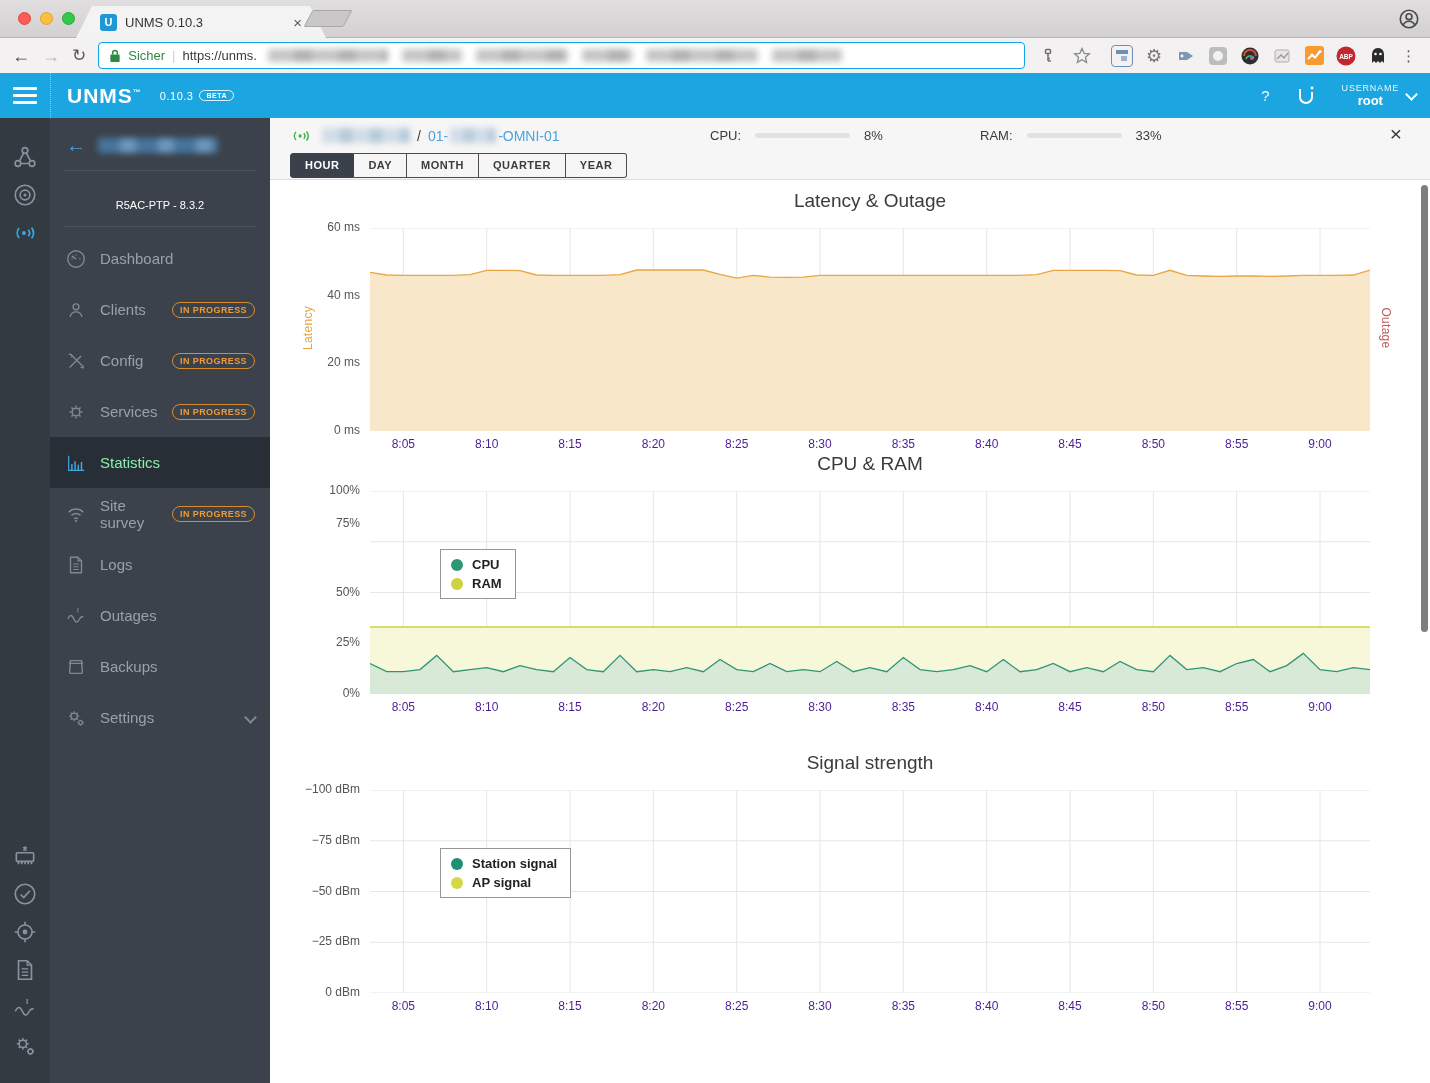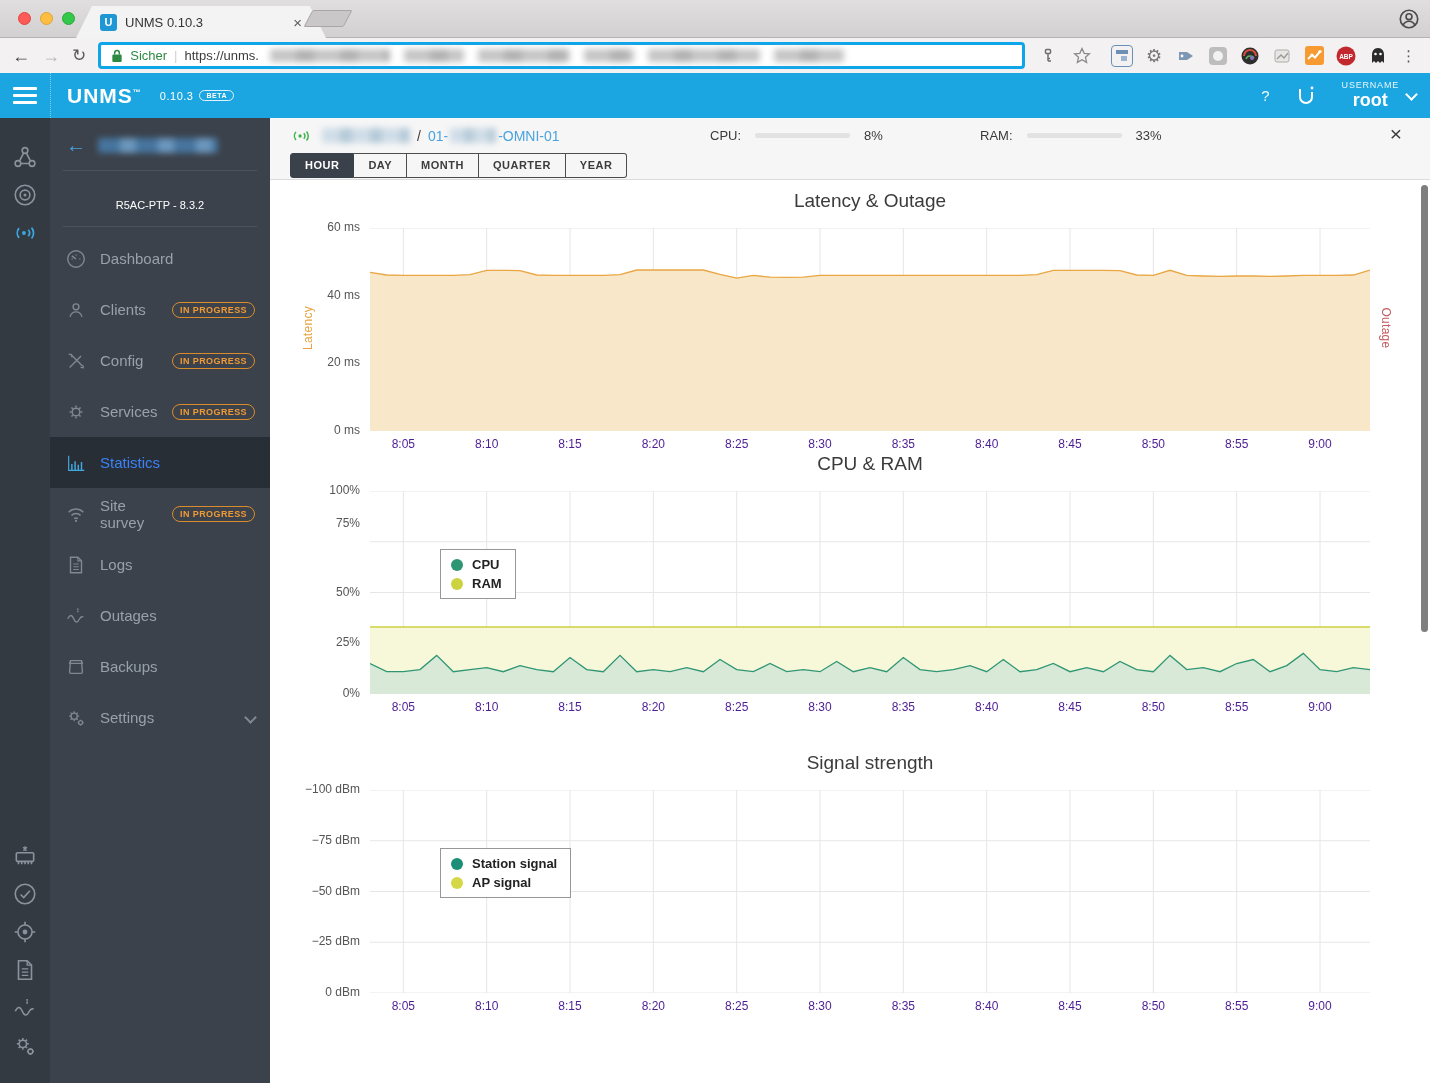--- a/index.html
+++ b/index.html
@@ -16,21 +16,21 @@
   .tab{position:absolute;left:76px;top:6px;width:250px;height:32px;background:#f4f3f3;clip-path:polygon(16px 0,234px 0,250px 32px,0 32px);display:flex;align-items:center;padding:0 24px;gap:8px}
   .favicon{width:17px;height:17px;border-radius:3px;background:#1f97d4;color:#fff;font-size:11px;font-weight:bold;display:flex;align-items:center;justify-content:center}
   .tab-title{font-size:13px;color:#343434;flex:1;white-space:nowrap}
   .tab-close{font-size:15px;color:#5c5c5c;cursor:pointer}
   .newtab-stub{position:absolute;left:308px;top:10px;width:40px;height:17px;background:#c9c7c7;border:1px solid #a8a6a6;border-radius:2px;transform:skewX(-28deg)}
   .profile-btn{position:absolute;right:10px;top:8px;width:22px;height:22px;color:#4c4c4c}
 
   .urlrow{height:35px;background:#f3f1f1;display:flex;align-items:center;padding:0 12px;gap:12px}
   .nav-ic{font-size:18px;line-height:1;cursor:pointer}
   .back-ic{color:#474747}.fwd-ic{color:#b8b6b6}.reload-ic{color:#585858;font-size:17px}
-  .urlbox{flex:1;height:27px;background:#fff;border:3px solid #0ea5e9;border-radius:4px;display:flex;align-items:center;padding:0 10px;gap:7px}
+  .urlbox{flex:1;height:27px;background:#fff;border:1px solid #0ea5e9;border-radius:4px;display:flex;align-items:center;padding:0 10px;gap:7px}
   .lock-ic{width:12px;height:14px}
   .secure-label{color:#2d8a43;font-size:13px}
   .url-div{color:#d0d0d0;font-size:13px}
   .url-text{color:#3a3a3a;font-size:13px}
   .url-blur{display:flex;gap:14px;flex:1;margin-left:4px;filter:blur(3px)}
   .url-blur i{height:13px;border-radius:2px;background:repeating-linear-gradient(90deg,#c6c6c6 0 26px,#b2b2b2 26px 44px)}
   .keystar{display:flex;align-items:center;gap:12px;padding-right:6px}
   .ext-ic{width:22px;height:22px;display:flex;align-items:center;justify-content:center;font-size:13px;cursor:pointer;border-radius:4px}
   .exts{display:flex;align-items:center;gap:10px}
   .menu-dots{color:#5a5a5a;font-size:15px;letter-spacing:0;cursor:pointer;padding:0 2px}
@@ -44,21 +44,21 @@
   .brand{font-size:21px;font-weight:bold;letter-spacing:1px;margin-left:16px}
   .brand sup{font-size:8px}
   .version{font-size:11px;margin-left:18px;letter-spacing:.5px}
   .beta-pill{font-size:7px;font-weight:bold;border:1px solid rgba(255,255,255,.85);border-radius:7px;padding:1px 6px;margin-left:6px;letter-spacing:.5px}
   .appbar-right{position:absolute;right:14px;display:flex;align-items:center;gap:26px}
   .help-q{font-size:15px;cursor:pointer;opacity:.95}
   .ubnt-u{width:20px;height:22px;cursor:pointer}
   .user-block{display:flex;align-items:center;gap:8px;cursor:pointer}
   .user-cols{text-align:center}
   .user-label{font-size:9px;letter-spacing:.8px;opacity:.9}
-  .user-name{font-size:18px;font-weight:bold}
+  .user-name{font-size:13px;font-weight:bold}
   .chev-dn{width:9px;height:9px;border-right:2px solid #fff;border-bottom:2px solid #fff;transform:rotate(45deg);margin-top:-3px}
 
   
   .app-body{display:flex;height:965px}
   .rail{width:50px;background:#333a42;display:flex;flex-direction:column;align-items:center;padding:26px 0 12px;flex-shrink:0}
   .rail .ric{width:26px;height:26px;color:#8a929b;margin-bottom:12px;cursor:pointer}
   .rail .ric.active{color:#3aa7e0}
   .rail-bottom{margin-top:auto;display:flex;flex-direction:column;align-items:center}
 
   .sidebar{width:220px;background:#3b424b;flex-shrink:0;display:flex;flex-direction:column;color:#98a1aa}
@@ -71,21 +71,21 @@
   .amx{font-size:25px;letter-spacing:.5px}
   .amx .u{font-weight:bold}
   .amx .bar{font-weight:100;opacity:.7;padding:0 4px}
   .amx .air{font-style:italic;font-weight:300}
   .amx .max{font-style:italic;font-weight:bold}
   .amx sup{font-size:8px}
   .model-line{font-size:11px;color:#ffffff;margin-top:12px}
   .menu{margin-top:6px}
   .menu-item{height:51px;display:flex;align-items:center;padding:0 15px;gap:13px;font-size:15px;cursor:pointer}
   .menu-item .micon{width:22px;height:22px;color:#7f8893;flex-shrink:0}
-  .menu-item.active{background:#282e35;color:#3b82f6}
+  .menu-item.active{background:#282e35;color:#86efac}
   .menu-item.active .micon{color:#41a8e0}
   .badge{margin-left:auto;font-size:9px;font-weight:bold;letter-spacing:.4px;color:#f09a36;border:1px solid #d98c2b;border-radius:8px;padding:2px 7px;white-space:nowrap}
   .set-chev{margin-left:auto;width:9px;height:9px;border-right:2px solid #7f8893;border-bottom:2px solid #7f8893;transform:rotate(45deg)}
 
   
   .content{flex:1;background:#fff;position:relative;overflow:hidden}
   .content-header{background:#f6f6f6;border-bottom:1px solid #dcdcdc;height:62px}
   .crumb-row{height:35px;display:flex;align-items:center;padding-left:20px;position:relative}
   .dev-ic{width:22px;height:22px;color:#3cb44a;margin-right:10px}
   .crumb-chip{width:88px}

